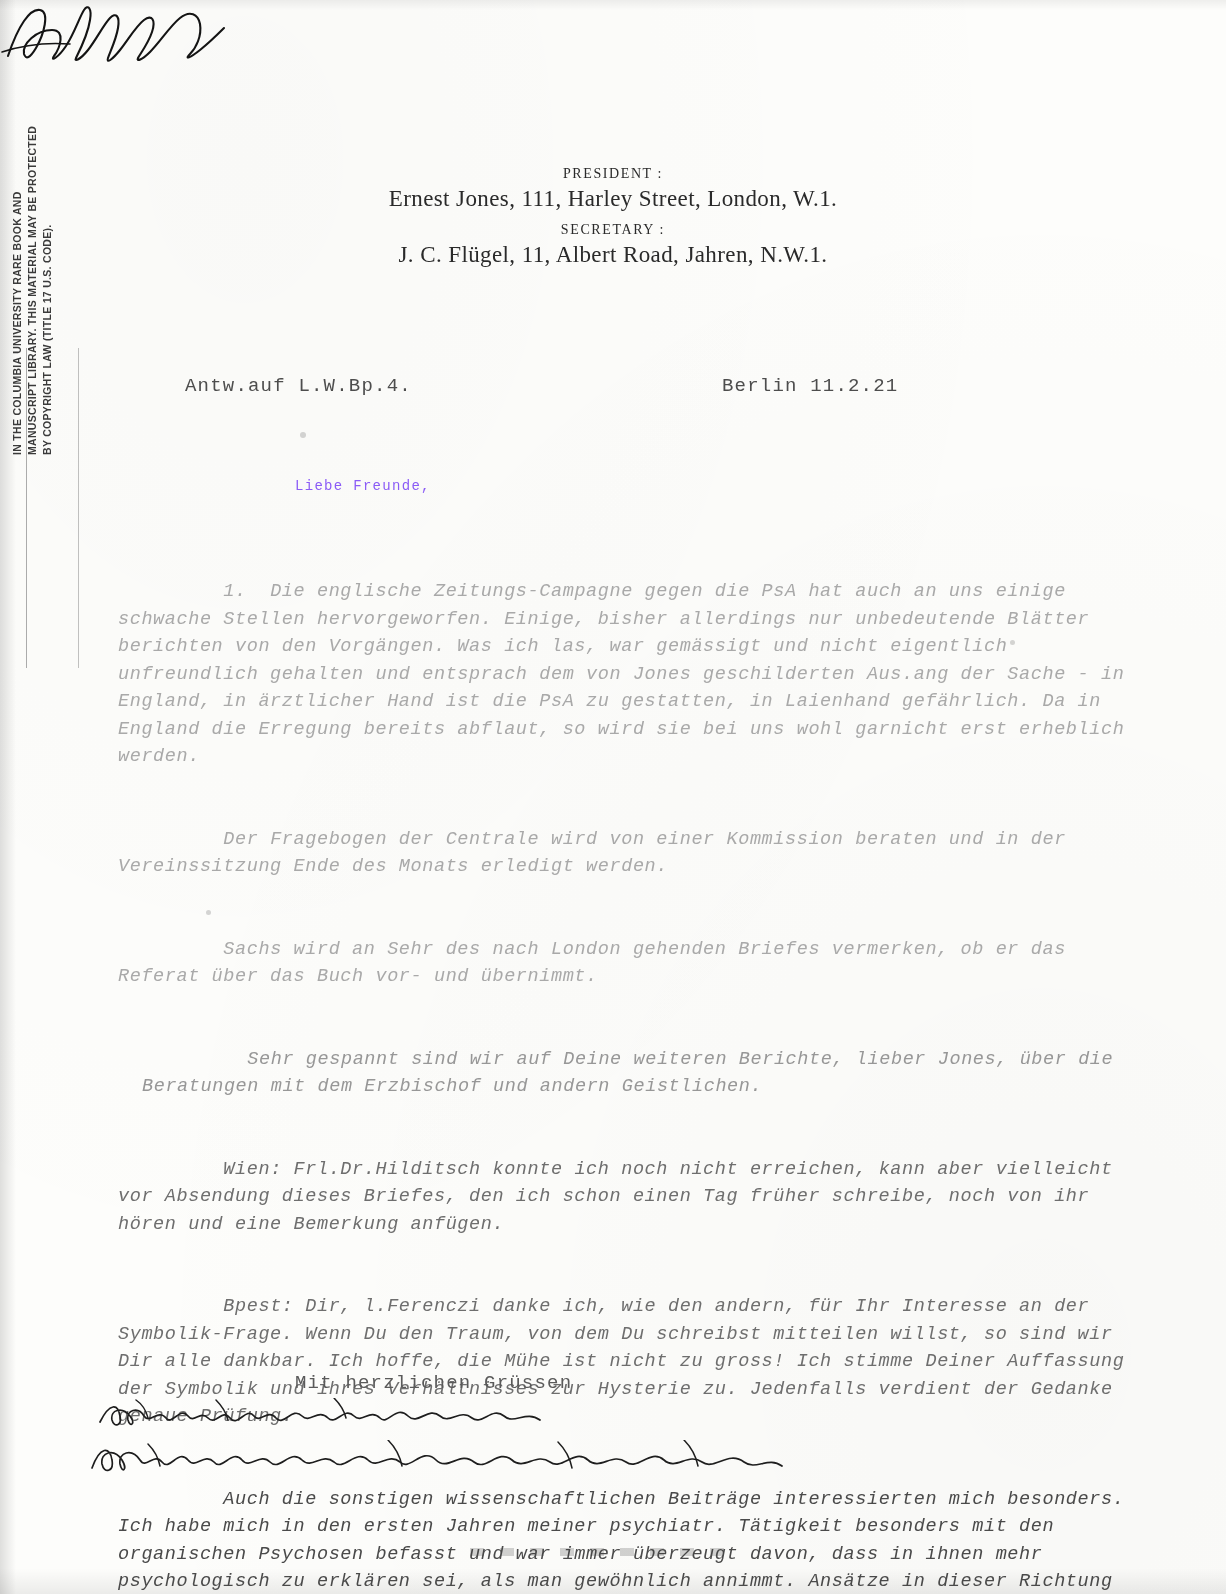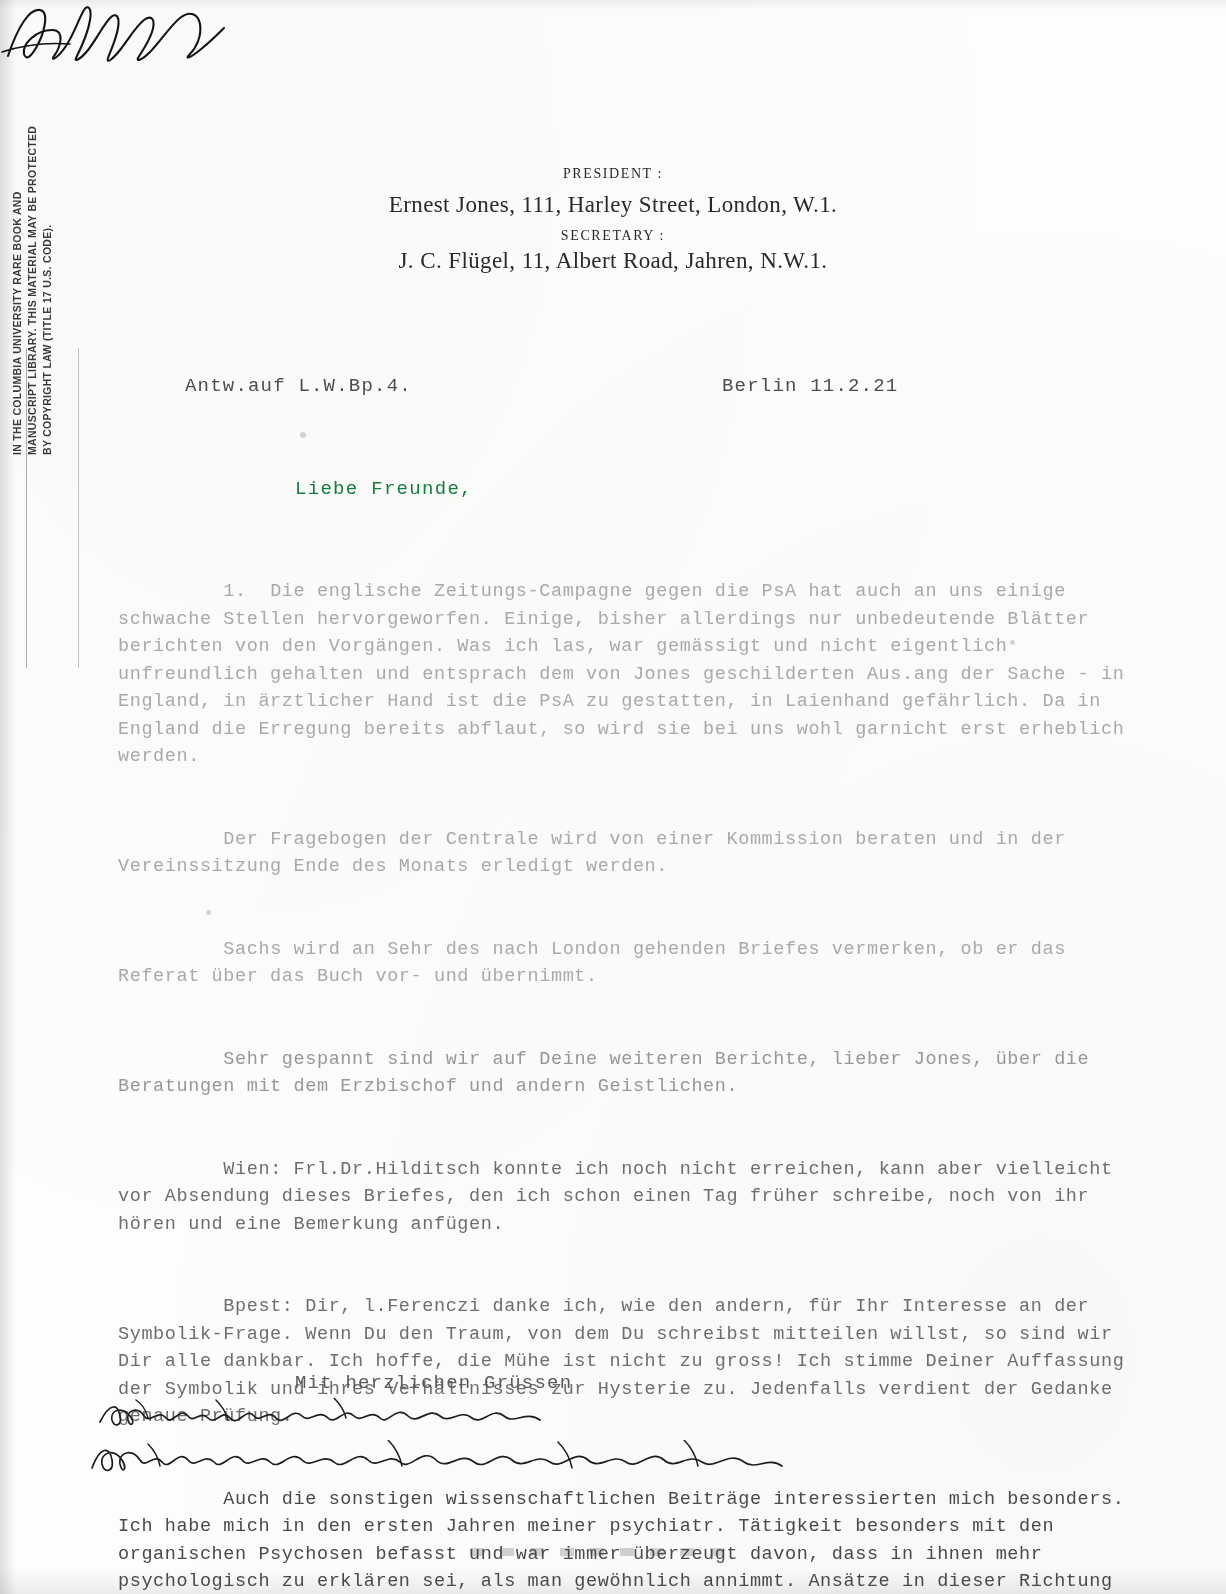--- a/index.html
+++ b/index.html
@@ -71,21 +71,21 @@
     margin-top: 14px;
   }
   .lh-role {
     font-size: 14px;
     letter-spacing: 1.6px;
     margin-top: 16px;
   }
   .lh-person {
     font-size: 23px;
     letter-spacing: 0.4px;
-    margin-top: 10px;
+    margin-top: 4px;
   }
   .lh-role2 {
     font-size: 14px;
     letter-spacing: 1.6px;
     margin-top: 10px;
   }
   .lh-person2 {
     font-size: 23px;
     letter-spacing: 0.4px;
     margin-top: 4px;
@@ -143,41 +143,41 @@
   .place-line {
     left: 722px;
     top: 375px;
     font-size: 19px;
     letter-spacing: 1.2px;
     color: #4d4d4d;
   }
   .salutation {
     left: 295px;
     top: 478px;
-    font-size: 19px;
+    font-size: 14px;
     letter-spacing: 1.3px;
-    color: #15803d;
+    color: #8b5cf6;
   }
 
   .body-block {
     position: absolute;
     left: 118px;
     top: 523px;
     width: 1010px;
     font-family: "Liberation Mono", monospace;
     font-size: 18.5px;
     line-height: 27.5px;
     letter-spacing: 0.6px;
     white-space: pre-wrap;
     color: #585858;
   }
-  .p { margin: 0; }
+  .p { margin: 0; font-style: italic; }
   .p + .p { margin-top: 0; }
   .faint   { color: #a9a9a9; }
-  .faint2  { color: #979797; }
+  .faint2  { color: #979797; margin-left: 24px; }
   .mid     { color: #6e6e6e; }
   .dark    { color: #4a4a4a; }
 
   .closing {
     left: 295px;
     top: 1372px;
     font-size: 19px;
     letter-spacing: 1.2px;
     color: #5a5a5a;
   }

